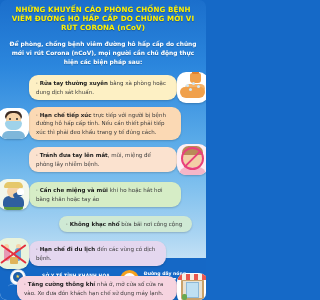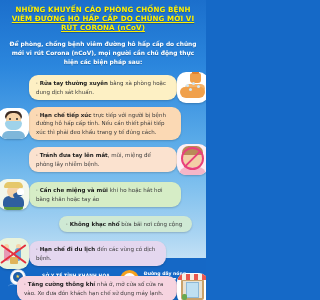--- a/index.html
+++ b/index.html
@@ -8,35 +8,36 @@
     font-family:"DejaVu Sans", sans-serif;
     background:#1569c7;
     overflow:hidden;
     position:relative;
   }
   #poster {
     width:206px; height:300px;
     position:relative;
     background:linear-gradient(180deg,#1b6fcc 0%,#2b86dd 22%,#58a9e8 46%,#7fc0ee 62%,#a9d4f2 78%,#cfe6f7 90%,#e4f0fa 100%);
     overflow:hidden;
+    border-radius:7px;
   }
   
   .hdr {
     padding:6px 7px 3px 7px;
     text-align:center;
   }
   .hdr .t1, .hdr .t2 {
     color:#fff000;
     font-weight:bold;
     letter-spacing:.1px;
     line-height:1.25;
     text-shadow:0 1px 1px rgba(0,0,0,.25);
   }
   .hdr .t1 { font-size:7.1px; }
-  .hdr .t2 { font-size:7.1px;text-decoration:underline; }
+  .hdr .t2 { font-size:7.1px; }
   .intro {
     margin:4px 8px 0 8px;
     text-align:center;
     color:#ffffff;
     font-size:5.9px;
     font-weight:bold;
     line-height:1.55;
     text-shadow:0 1px 1px rgba(0,0,0,.22);
   }
   

